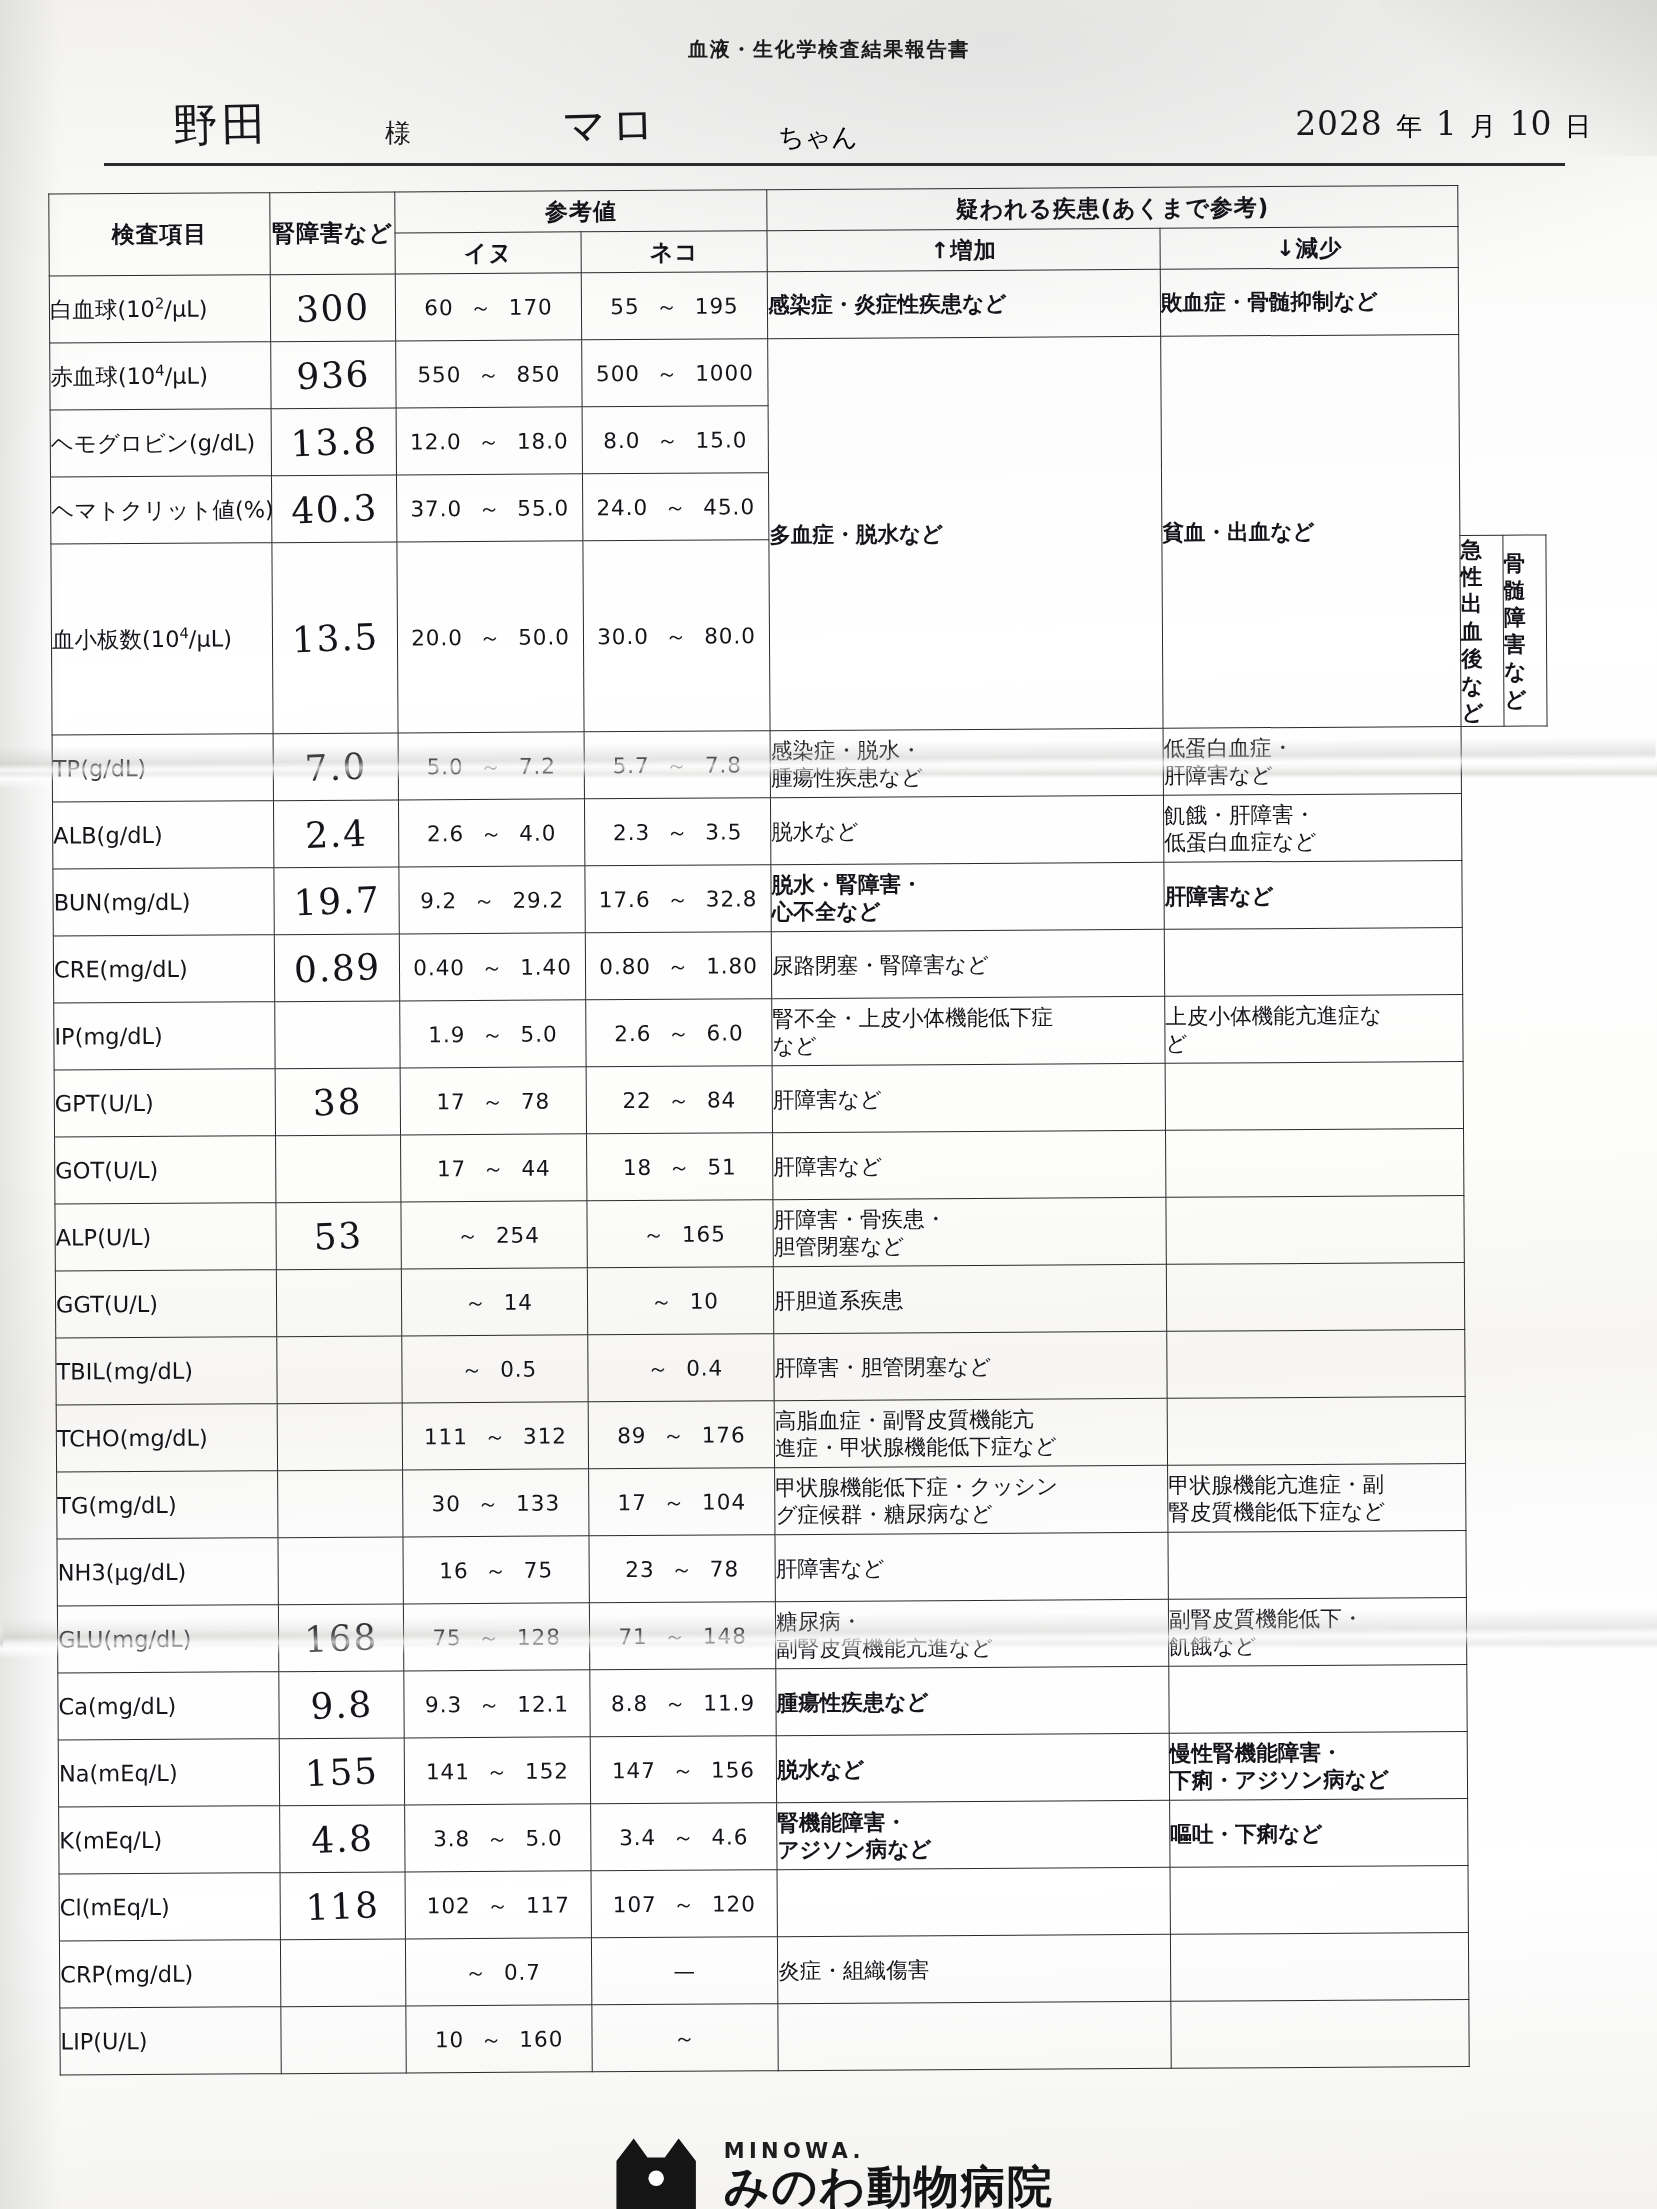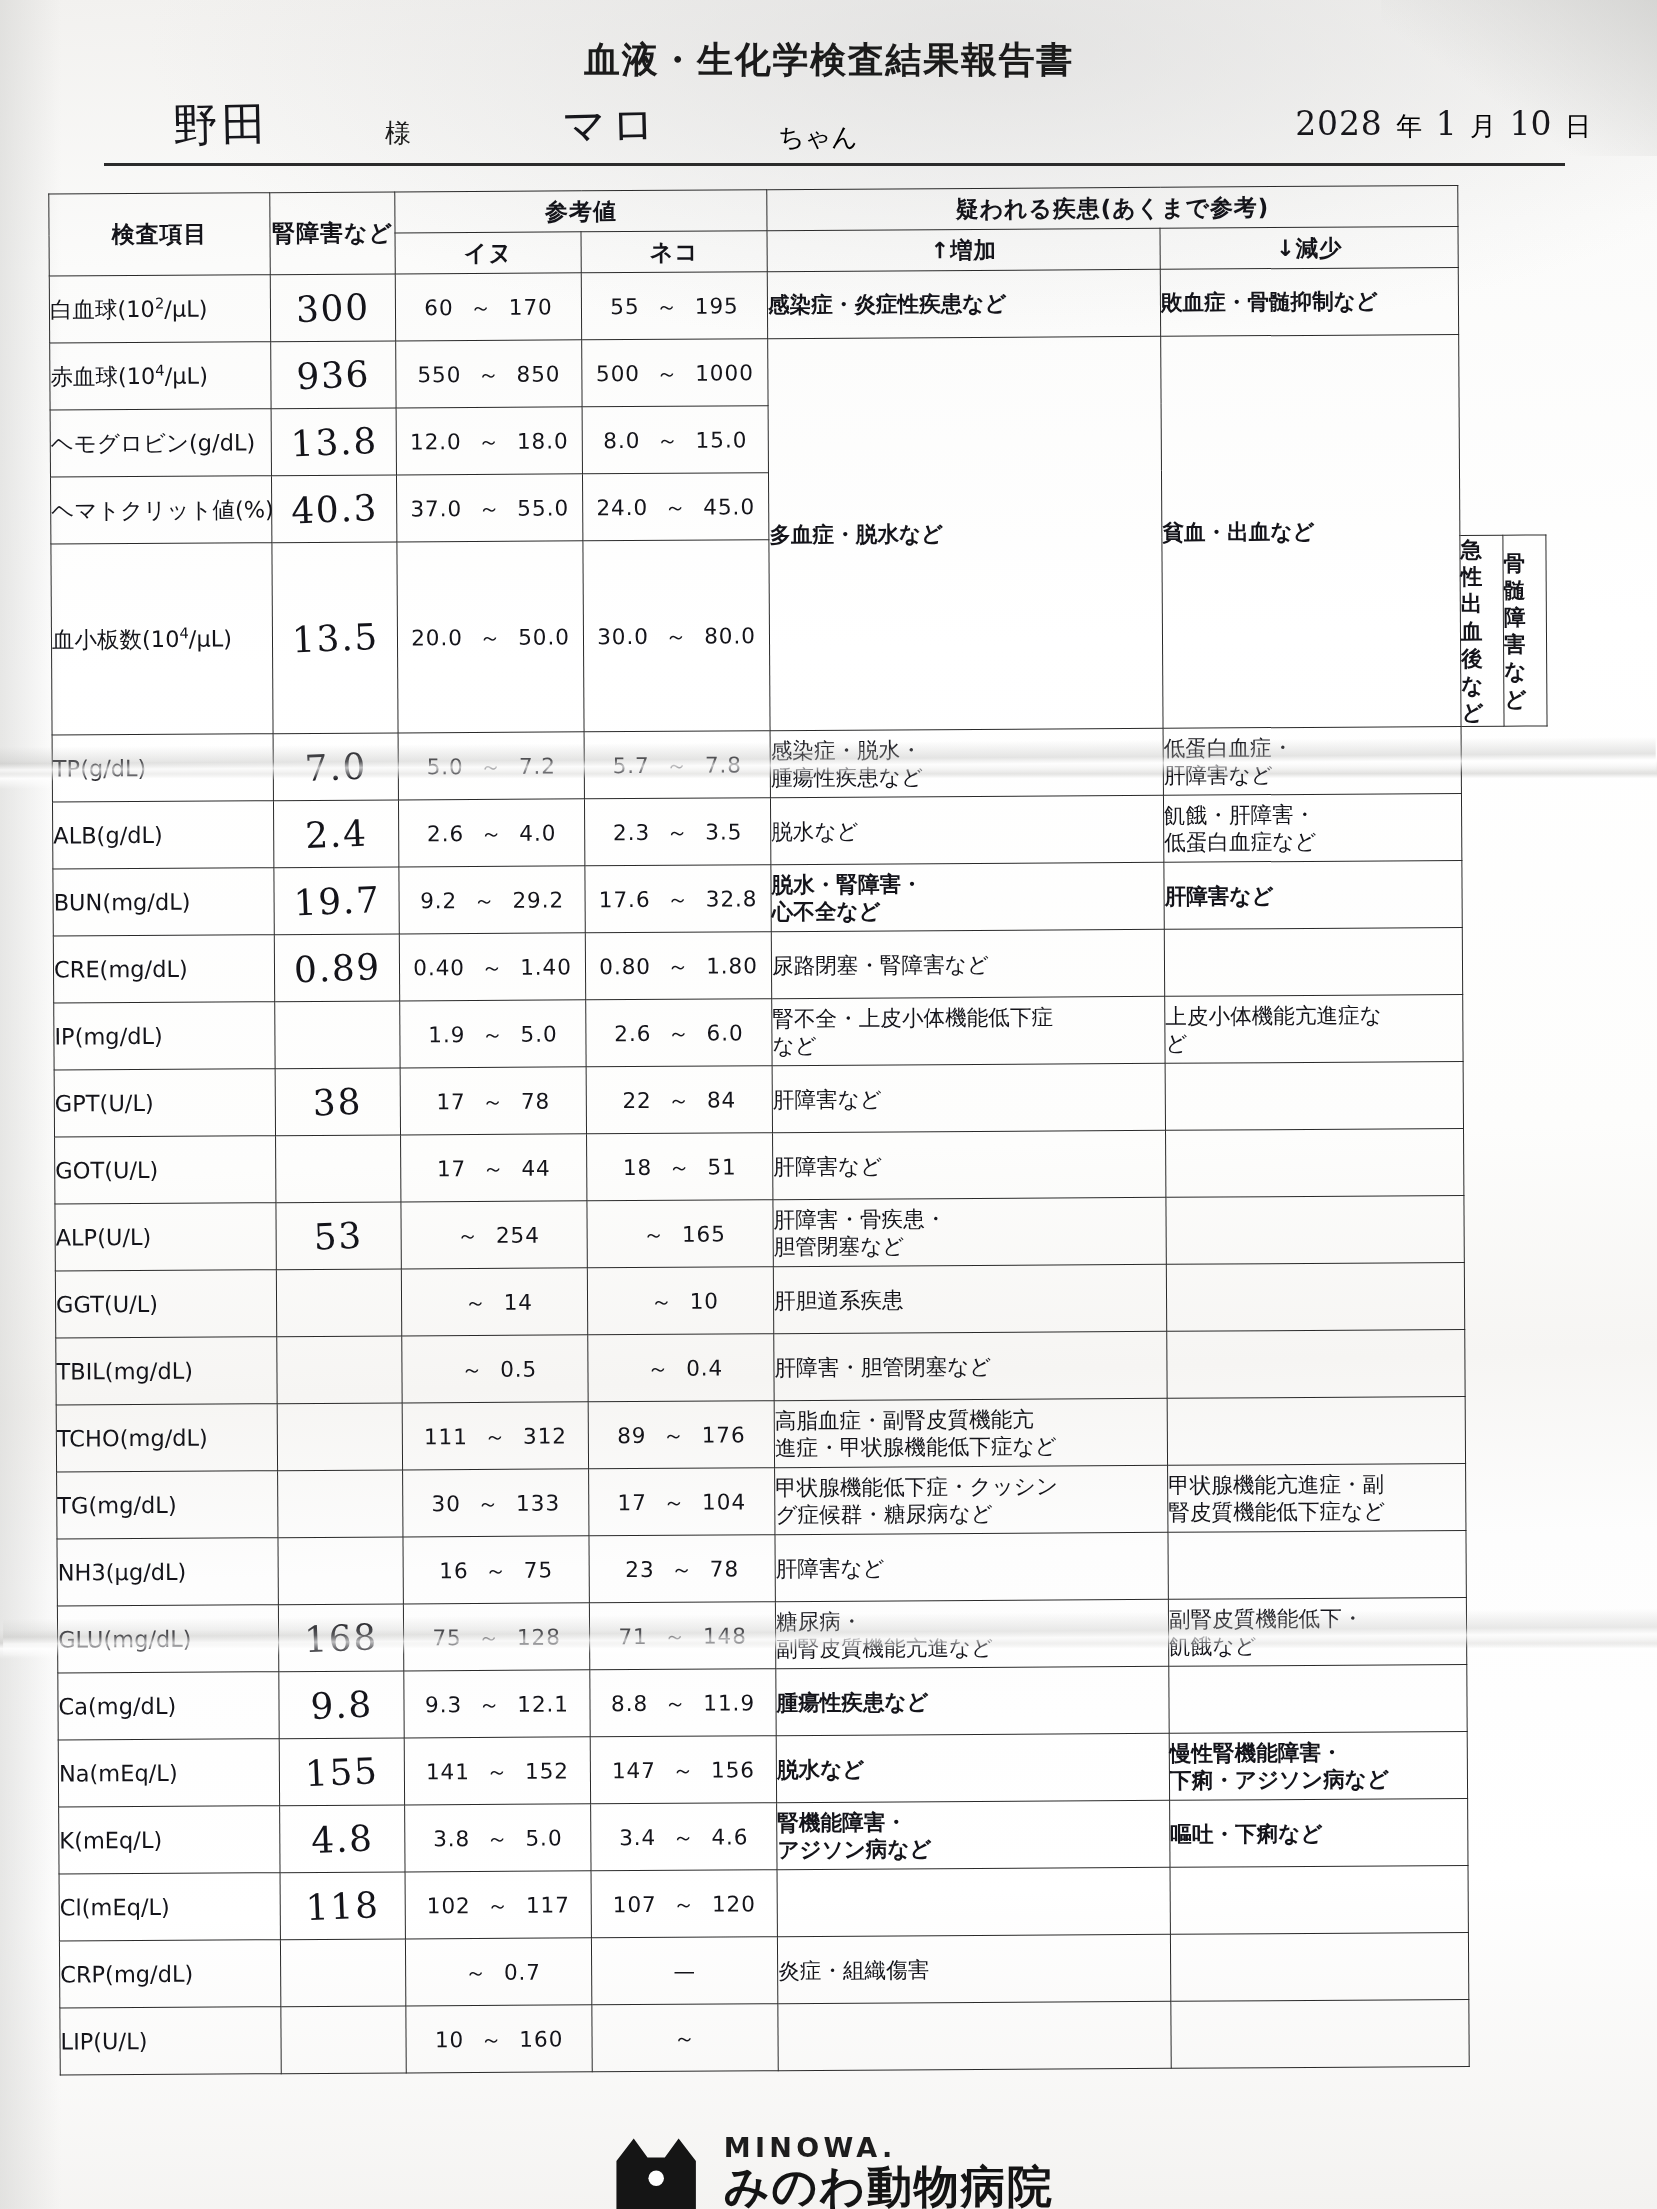--- a/index.html
+++ b/index.html
@@ -58,21 +58,21 @@
 
   
   .doc-title {
     position: absolute;
     top: 36px;
     left: 0;
     width: 100%;
     text-align: center;
     font-family: "DejaVu Sans", sans-serif;
     font-weight: bold;
-    font-size: 36px;
+    font-size: 20px;
     letter-spacing: 1.7px;
     color: #1b1b1b;
   }
 
   
   .hand {
     font-family: "DejaVu Serif", serif;
     color: #17171c;
   }
   .header-row {
@@ -247,21 +247,21 @@
     position: relative;
   }
   .logo-text {
     display: flex;
     flex-direction: column;
     align-items: flex-start;
     padding-bottom: 7px;
   }
   .logo-small {
     font-family: "DejaVu Sans", sans-serif;
-    font-size: 27px;
+    font-size: 21px;
     letter-spacing: 4.3px;
     color: #1d1d1d;
     font-weight: bold;
   }
   .logo-main {
     font-family: "DejaVu Sans", sans-serif;
     font-size: 45px;
     font-weight: bold;
     letter-spacing: 1.7px;
     color: #141414;

